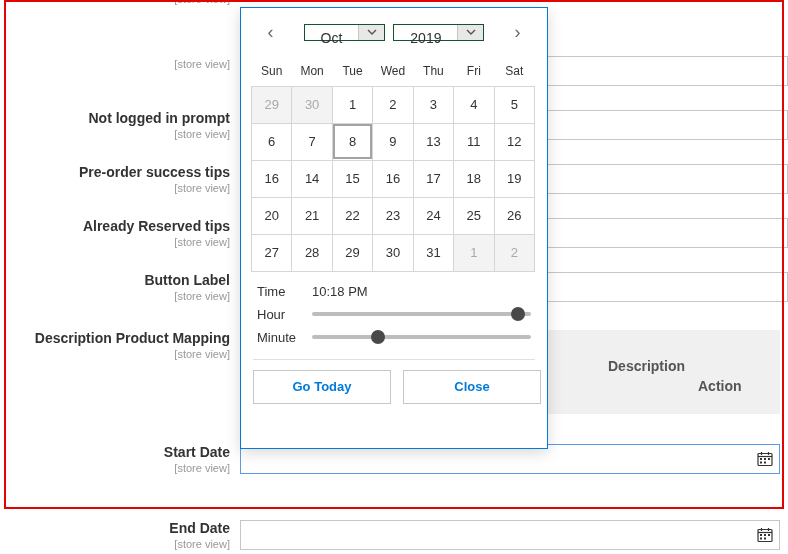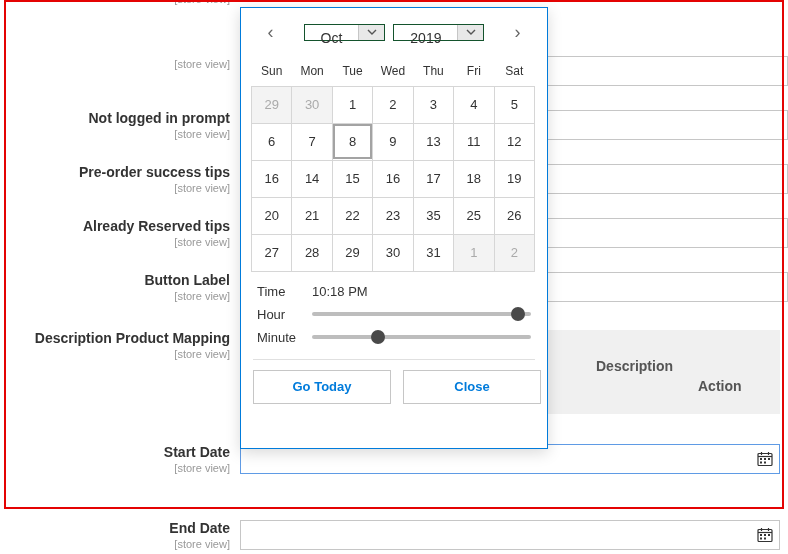--- a/index.html
+++ b/index.html
@@ -265,21 +265,21 @@
   </div>
 </div>
 <div class="field-row" style="top:330px;">
   <div class="field-label">
     <div class="main">Description Product Mapping</div>
     <div class="scope">[store view]</div>
   </div>
 </div>
 
 <div class="mapping-header" style="top:330px;">
-  <div class="col" style="left:356px;">Description</div>
+  <div class="col" style="left:368px;">Description</div>
   <div class="col" style="left:458px;margin-top:20px;">Action</div>
 </div>
 
 <div class="field-input" style="top:56px;"></div>
 <div class="field-input" style="top:110px;"></div>
 <div class="field-input" style="top:164px;"></div>
 <div class="field-input" style="top:218px;"></div>
 <div class="field-input" style="top:272px;"></div>
 
 <div class="date-row" style="top:444px;">
@@ -388,21 +388,21 @@
           <td>16</td>
           <td>17</td>
           <td>18</td>
           <td>19</td>
         </tr>
         <tr>
           <td>20</td>
           <td>21</td>
           <td>22</td>
           <td>23</td>
-          <td>35</td>
+          <td>24</td>
           <td>25</td>
           <td>26</td>
         </tr>
         <tr>
           <td>27</td>
           <td>28</td>
           <td>29</td>
           <td>30</td>
           <td>31</td>
           <td class="out">1</td>

